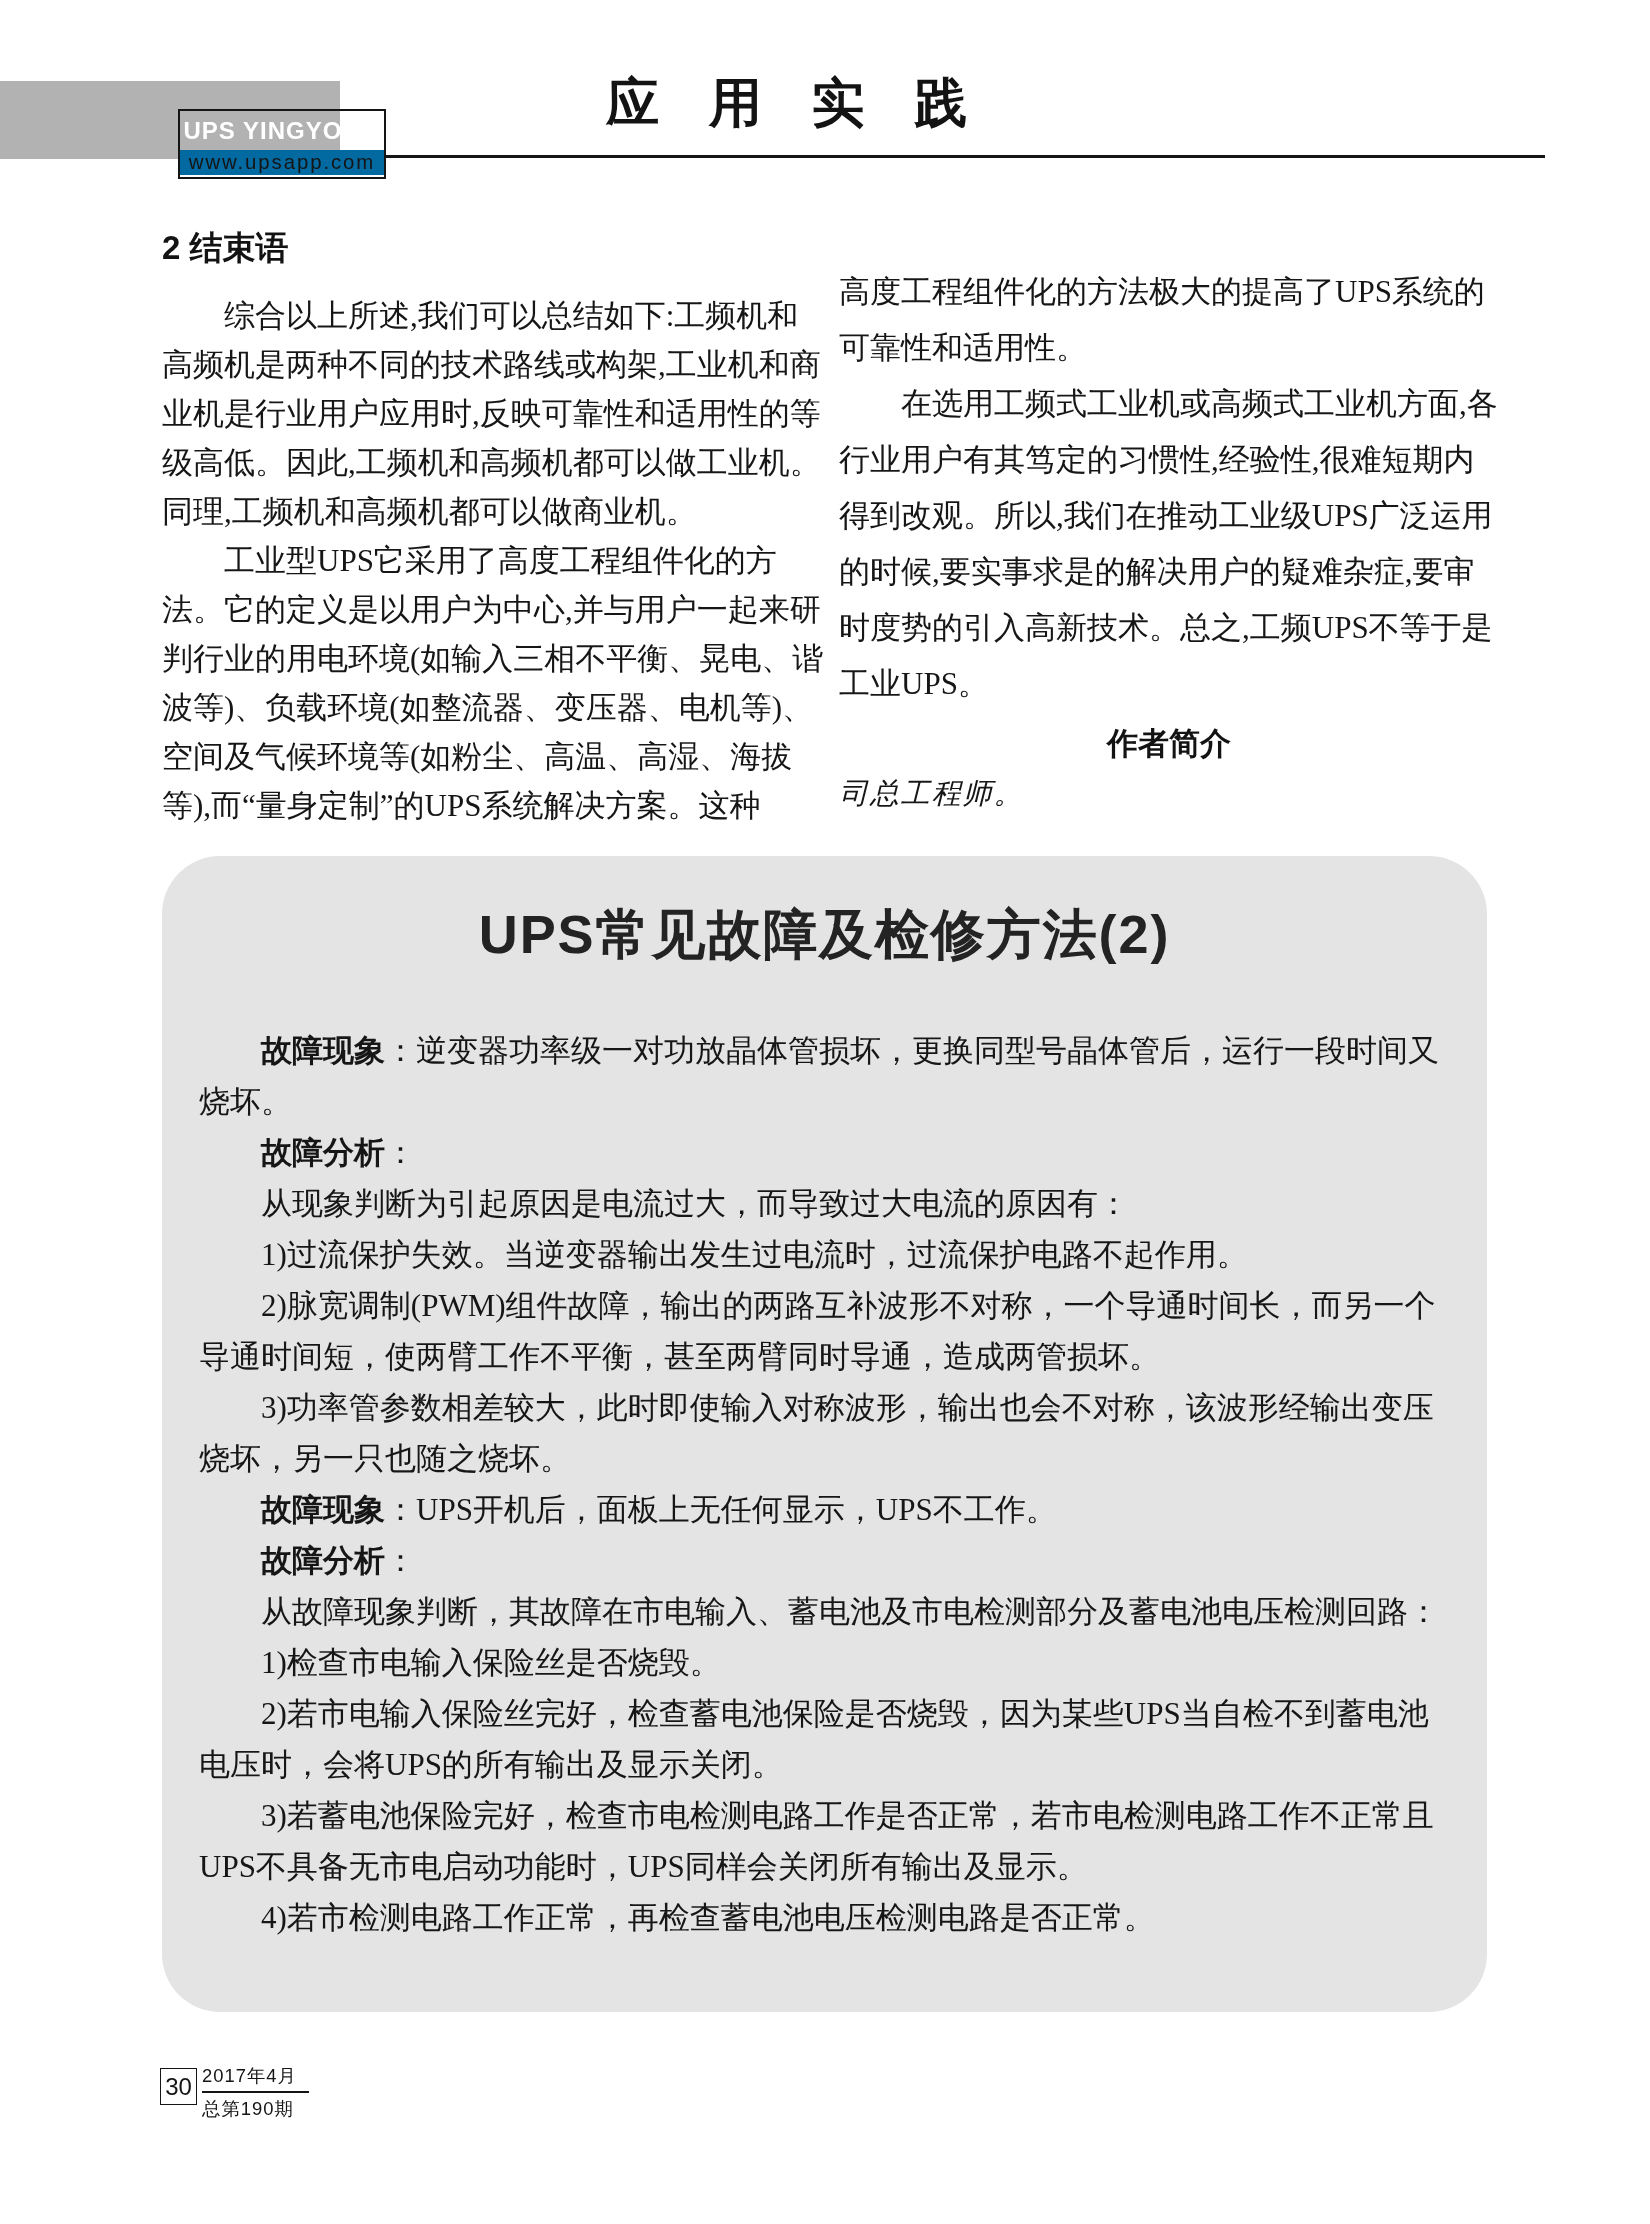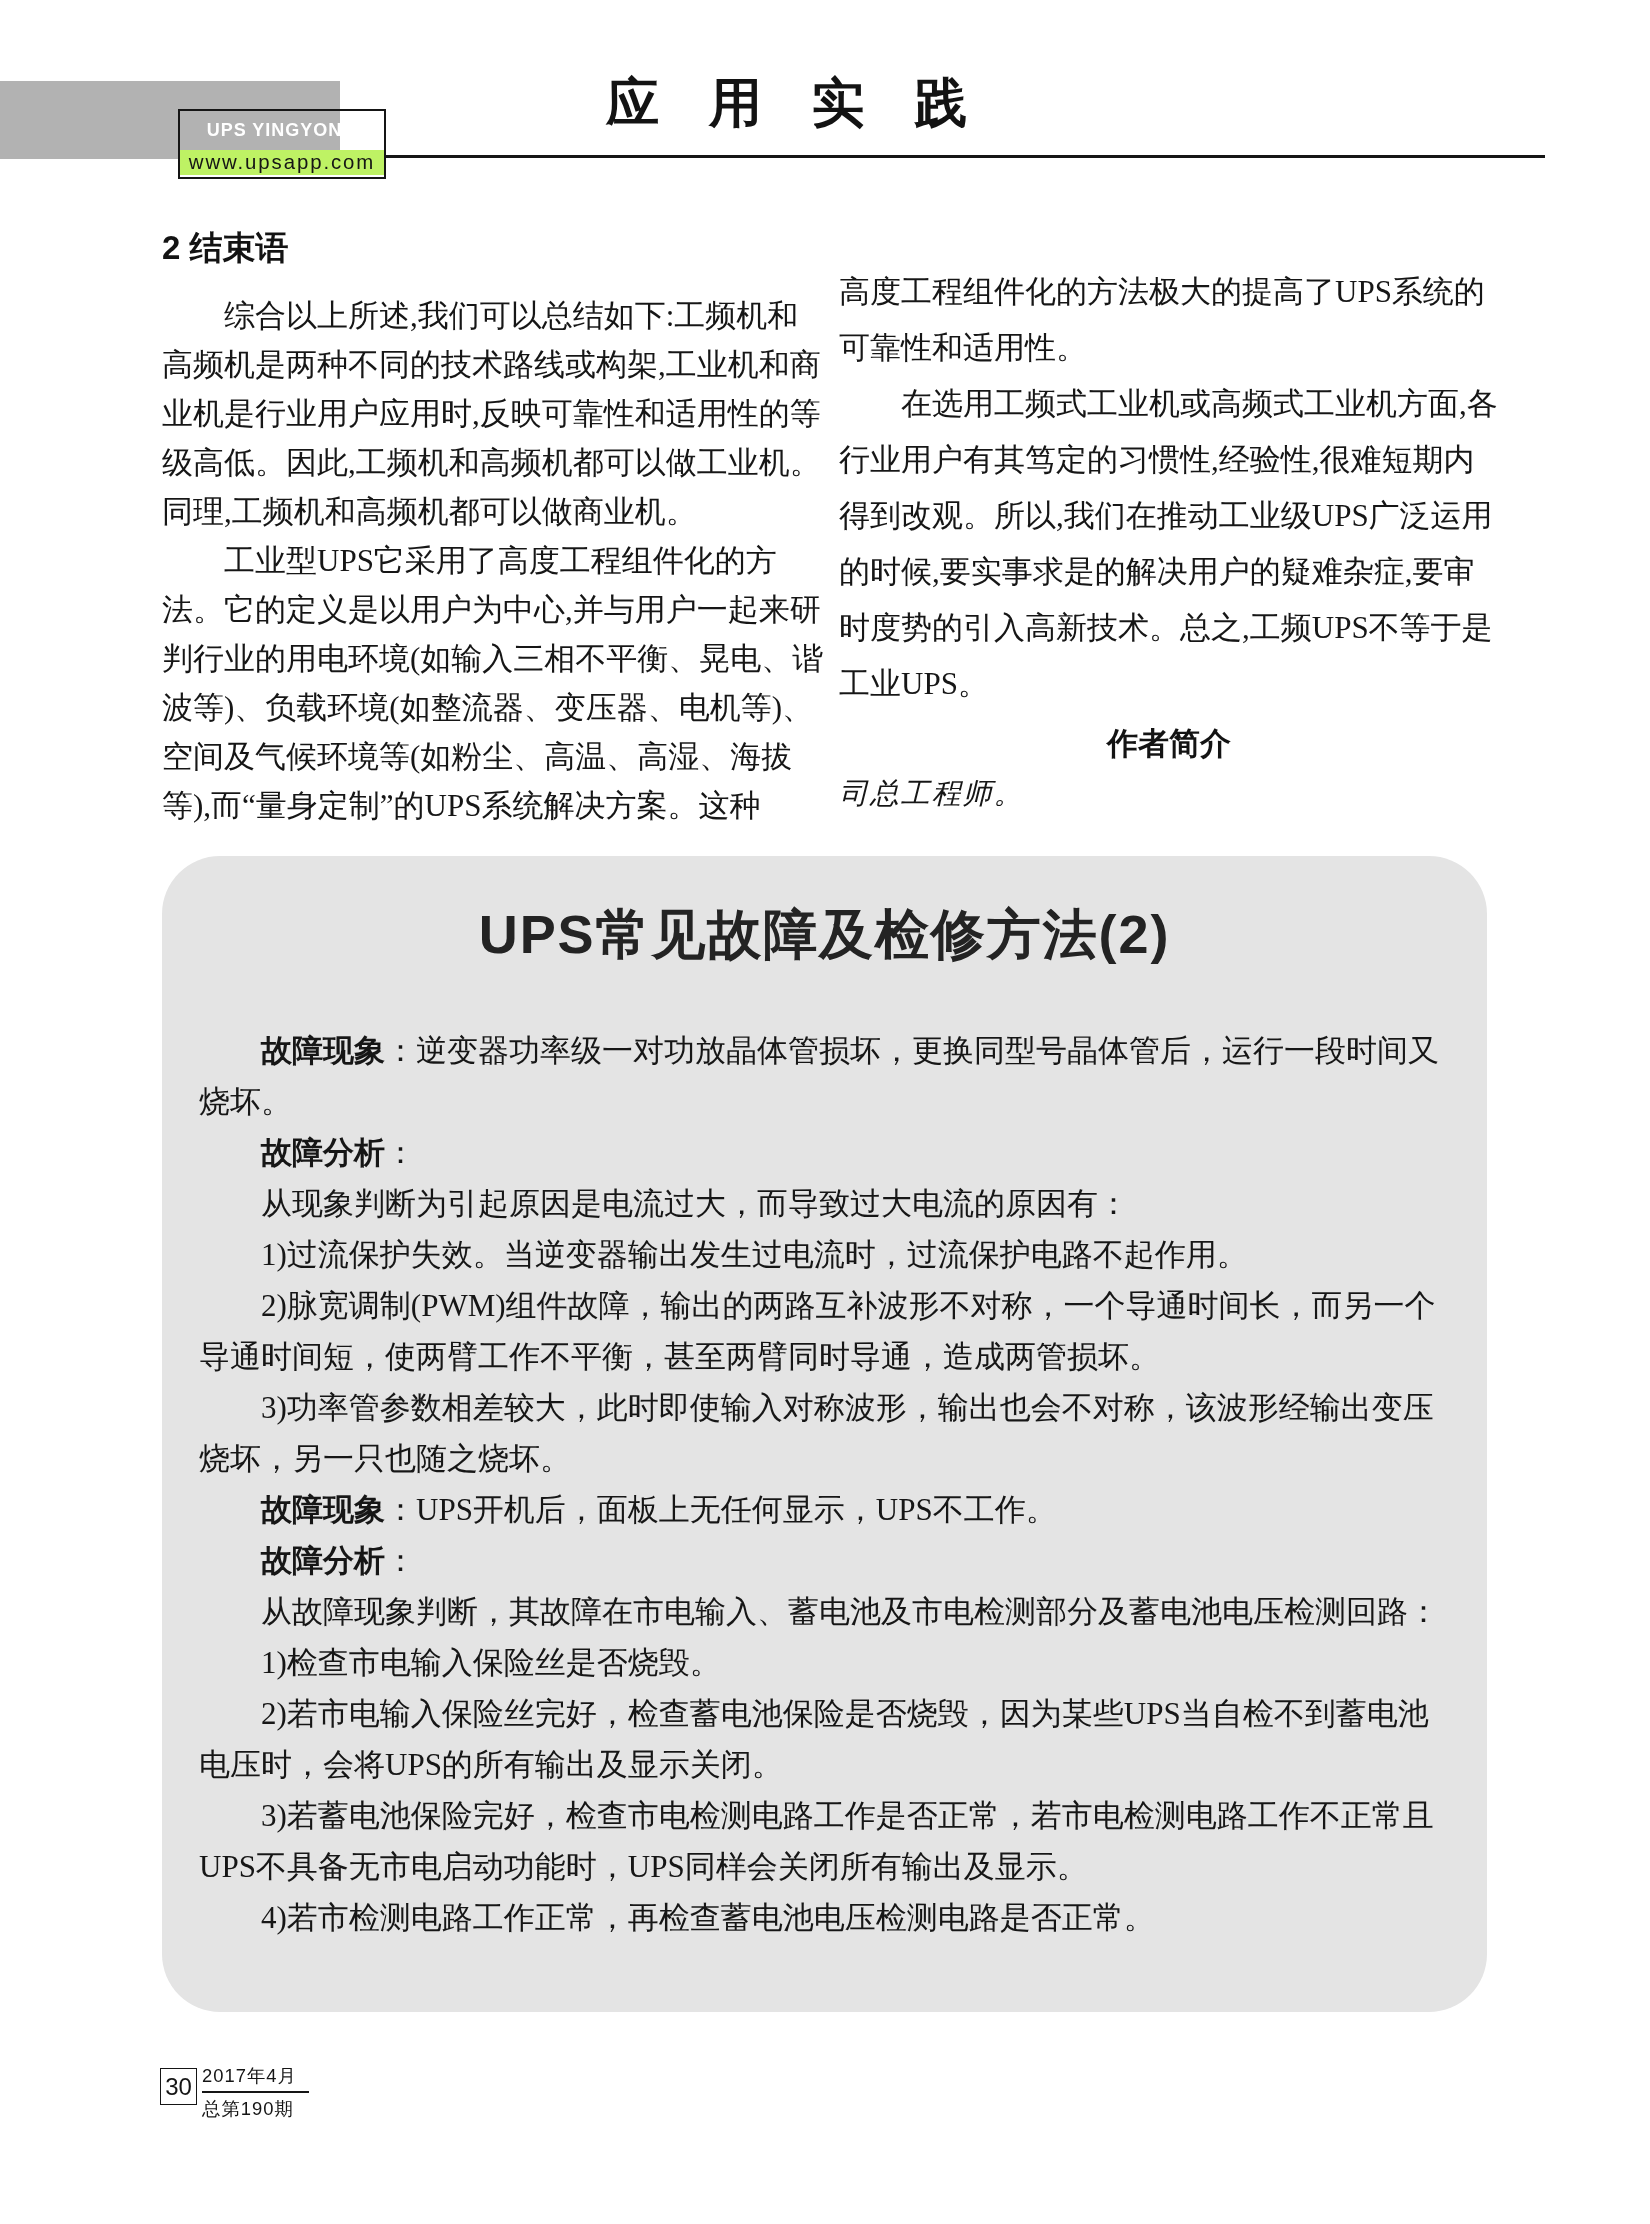--- a/index.html
+++ b/index.html
@@ -6,22 +6,22 @@
   body{
     width:1651px;height:2224px;position:relative;background:#ffffff;
     font-family:"Liberation Serif","DejaVu Serif",serif;color:#161616;
     overflow:hidden;
   }
   
   .gray-bar{position:absolute;left:0;top:81px;width:340px;height:78px;background:#b2b2b2;}
   .logo-box{position:absolute;left:178px;top:109px;width:208px;height:70px;border:2.9px solid #151515;box-sizing:border-box;}
   .logo-title{height:39px;display:flex;align-items:center;justify-content:center;
     color:#ffffff;font-family:"Liberation Sans","DejaVu Sans",sans-serif;
-    font-weight:bold;font-size:18px;letter-spacing:1px;white-space:nowrap;}
-  .logo-url{height:25px;background:#bef264;display:flex;align-items:center;justify-content:center;
+    font-weight:bold;font-size:24px;letter-spacing:1px;white-space:nowrap;}
+  .logo-url{height:25px;background:#0369a1;display:flex;align-items:center;justify-content:center;
     font-family:"Liberation Sans","DejaVu Sans",sans-serif;font-size:20.4px;color:#151515;
     letter-spacing:1.9px;white-space:nowrap;}
   .section-title{position:absolute;left:0;top:68px;width:1591px;text-align:center;
     font-family:"Liberation Sans","DejaVu Sans",sans-serif;font-weight:bold;
     font-size:53px;letter-spacing:17.5px;color:#131313;}
   .header-rule{position:absolute;left:385px;top:155px;width:1160px;height:2.9px;background:#151515;}
   
   .article-heading{position:absolute;left:162px;top:226px;
     font-family:"Liberation Sans","DejaVu Sans",sans-serif;font-weight:bold;font-size:33px;color:#131313;}
   .col{position:absolute;width:674px;}

